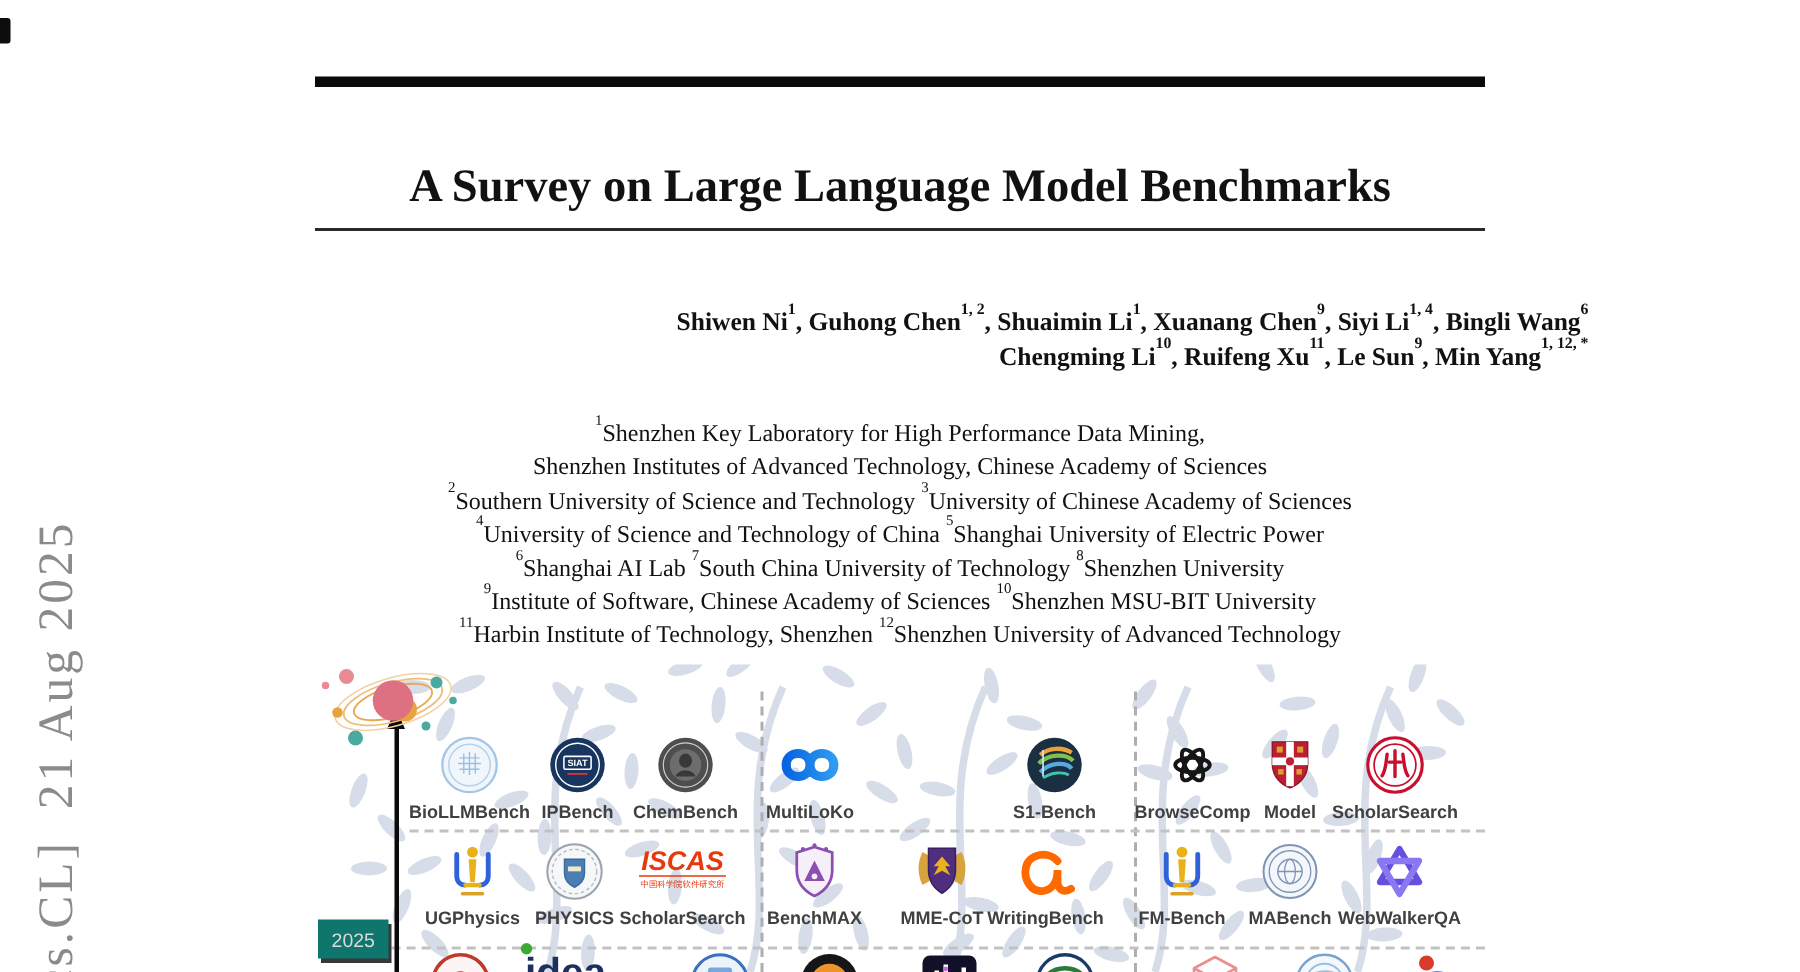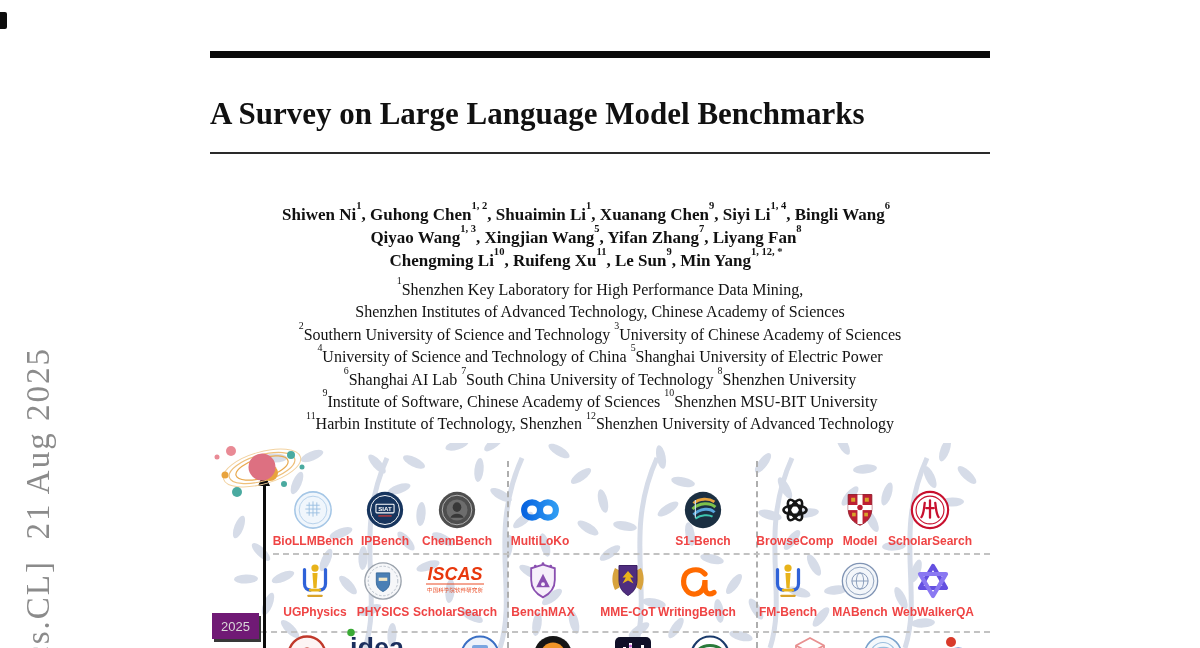--- a/index.html
+++ b/index.html
@@ -7,62 +7,61 @@
         font-family:"Liberation Serif",serif;color:#111;}
   
   .arxiv-stamp{position:absolute;left:-178px;top:482px;width:440px;height:44px;
        transform:rotate(-90deg);color:#8b8b8b;font-size:33px;letter-spacing:2px;
        text-align:center;white-space:pre;font-family:"Liberation Serif",serif;}
   .corner-fragment{position:absolute;left:0;top:12px;width:7px;height:17px;background:#0d0d0d;
        border-radius:0 2px 2px 0;}
   
   .rule-thick{position:absolute;left:210px;top:51px;width:780px;height:7px;background:#0a0a0a;}
   .rule-thin{position:absolute;left:210px;top:152px;width:780px;height:2px;background:#2a2a2a;}
-  .paper-title{position:absolute;left:210px;top:96px;width:780px;text-align:left;
+  .paper-title{position:absolute;left:210px;top:106px;width:780px;text-align:center;
        font-size:31px;font-weight:bold;}
-  .authors{position:absolute;left:136px;top:203px;width:900px;text-align:center;
+  .authors{position:absolute;left:159px;top:203px;width:900px;text-align:right;
        font-size:17px;font-weight:bold;line-height:23px;}
   .affils{position:absolute;left:150px;top:279px;width:900px;text-align:center;
        font-size:16px;line-height:22.4px;}
   sup{font-size:62%;line-height:0;position:relative;top:-0.45em;}
   
   .figure{position:absolute;left:215px;top:443px;width:775px;height:205px;}
   .wm{position:absolute;left:0;top:0;width:775px;height:205px;opacity:.85;}
   .vsep{position:absolute;top:18px;bottom:0;width:0;border-left:2px dashed #aeaeae;}
   .hsep{position:absolute;height:0;border-top:2px dashed #c2c2c2;}
   .timeline-line{position:absolute;left:48px;top:42px;bottom:0;width:3px;background:#0b0b0b;}
   .timeline-arrow{position:absolute;left:43px;top:29px;width:0;height:0;
        border-left:6.5px solid transparent;border-right:6.5px solid transparent;
        border-bottom:14px solid #0b0b0b;}
   .galaxy{position:absolute;left:-6px;top:-8px;}
-  .year-box{position:absolute;left:-3px;top:170px;width:47px;height:26px;background:#701a75;
+  .year-box{position:absolute;left:-3px;top:170px;width:47px;height:26px;background:#0f766e;
        color:#d9d9d9;font-family:"Liberation Sans",sans-serif;font-size:13px;
        display:flex;align-items:center;justify-content:center;box-shadow:2px 3px 0 rgba(45,45,45,.95);}
   .bi{position:absolute;width:96px;margin-left:-48px;text-align:center;}
   .bi .ic{height:46px;display:flex;align-items:center;justify-content:center;}
   .bi .lb{font-family:"Liberation Sans",sans-serif;font-size:12px;font-weight:700;
-       color:#ef4444;white-space:nowrap;margin-top:1px;}
+       color:#404040;white-space:nowrap;margin-top:1px;}
   .pi{position:absolute;width:90px;margin-left:-45px;text-align:center;}
 </style>
 </head>
 <body>
 
 <div class="page">
 
   <div class="corner-fragment"></div>
 
   <div class="arxiv-stamp">cs.CL]  21 Aug 2025</div>
 
   <div class="rule-thick"></div>
   <div class="paper-title">A Survey on Large Language Model Benchmarks</div>
   <div class="rule-thin"></div>
 
   <div class="authors">
     <div>Shiwen Ni<sup>1</sup>, Guhong Chen<sup>1, 2</sup>, Shuaimin Li<sup>1</sup>, Xuanang Chen<sup>9</sup>, Siyi Li<sup>1, 4</sup>, Bingli Wang<sup>6</sup></div>
-    <div>Qiyao Wang<sup>1, 3</sup>, Xingjian Wang<sup>5</sup>, Yifan Zhang<sup>7</sup>, Liyang Fan<sup>8</sup></div>
     <div>Chengming Li<sup>10</sup>, Ruifeng Xu<sup>11</sup>, Le Sun<sup>9</sup>, Min Yang<sup>1, 12, *</sup></div>
   </div>
 
   <div class="affils">
     <div><sup>1</sup>Shenzhen Key Laboratory for High Performance Data Mining,</div>
     <div>Shenzhen Institutes of Advanced Technology, Chinese Academy of Sciences</div>
     <div><sup>2</sup>Southern University of Science and Technology <sup>3</sup>University of Chinese Academy of Sciences</div>
     <div><sup>4</sup>University of Science and Technology of China <sup>5</sup>Shanghai University of Electric Power</div>
     <div><sup>6</sup>Shanghai AI Lab <sup>7</sup>South China University of Technology <sup>8</sup>Shenzhen University</div>
     <div><sup>9</sup>Institute of Software, Chinese Academy of Sciences <sup>10</sup>Shenzhen MSU-BIT University</div>

